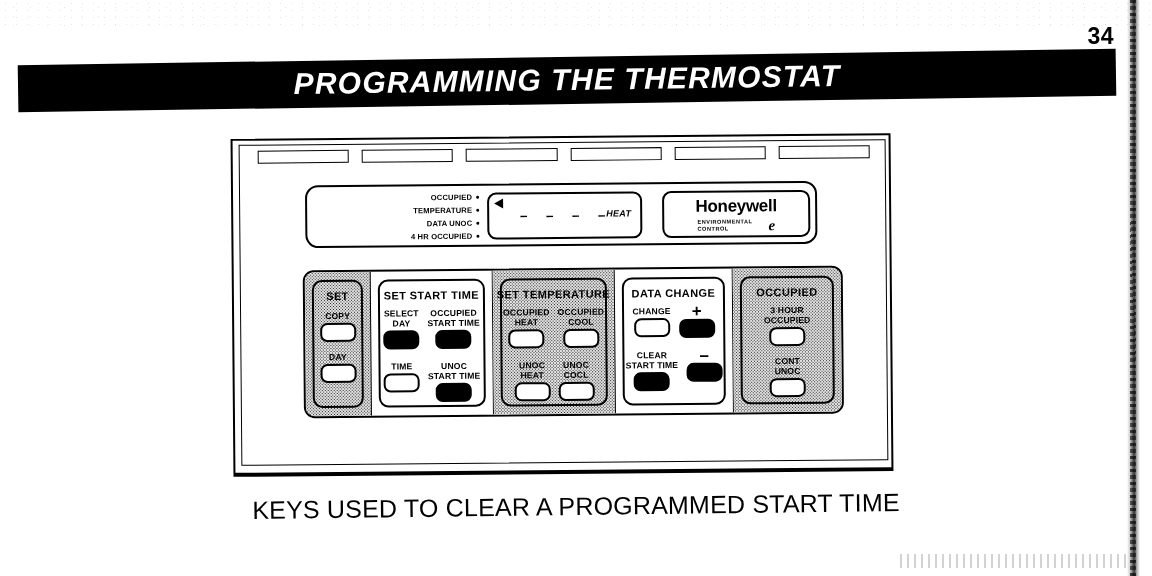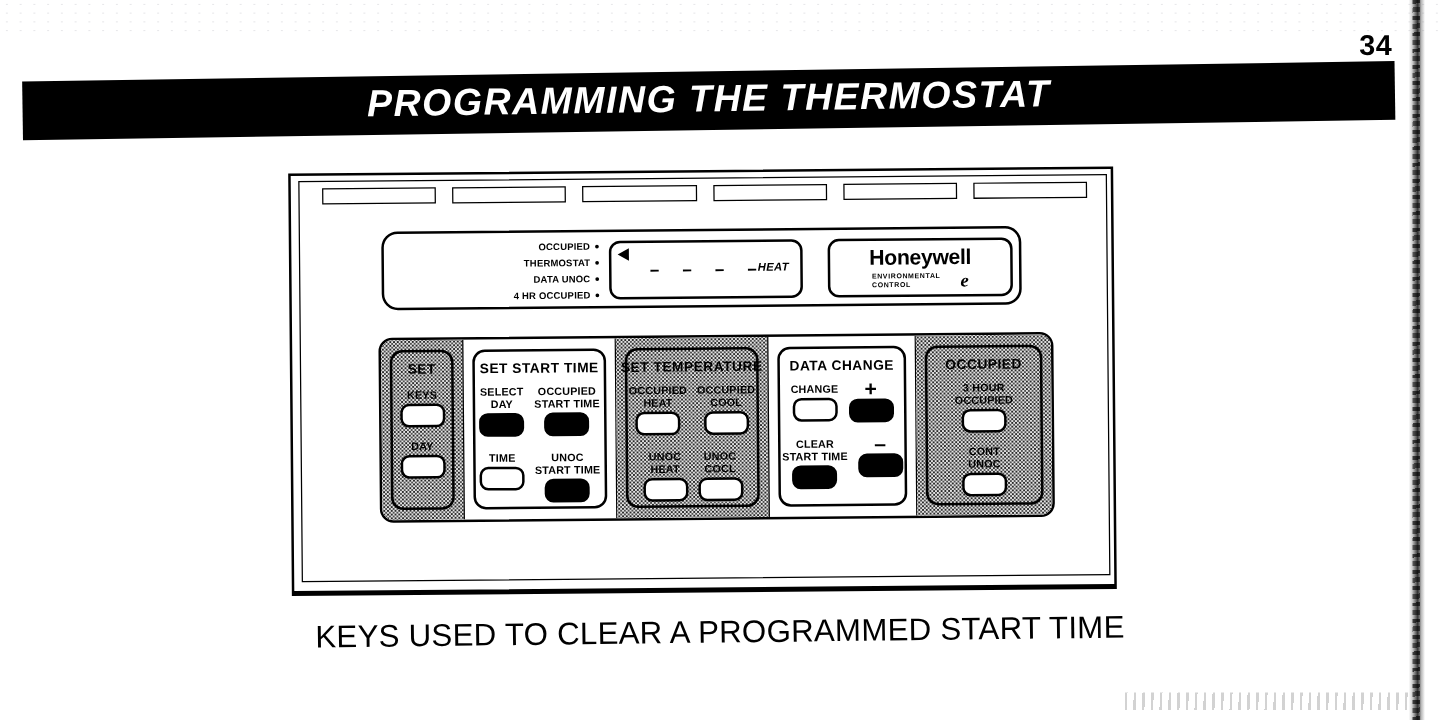--- a/index.html
+++ b/index.html
@@ -362,21 +362,21 @@
         <div class="vent-slot"></div>
       </div>
 
     <div id="display-panel">
 
       <div id="status-list">
         <div class="status-row">
           <span>OCCUPIED</span><span class="status-dot"></span>
         </div>
         <div class="status-row">
-          <span>THERMOSTAT</span><span class="status-dot"></span>
+          <span>TEMPERATURE</span><span class="status-dot"></span>
         </div>
         <div class="status-row">
           <span>DATA UNOC</span><span class="status-dot"></span>
         </div>
         <div class="status-row">
           <span>4 HR OCCUPIED</span><span class="status-dot"></span>
         </div>
       </div>
 
       <div id="lcd-window">
@@ -396,21 +396,21 @@
         </div>
       </div>
     </div>
 
     <div id="keypad">
         <div class="key-section shaded" id="section-set">
           <div class="section-inner"></div>
           <div class="section-title">SET</div>
           <div class="key-grid stack">
             <div class="key-col">
-              <div class="key-label">KEYS</div>
+              <div class="key-label">COPY</div>
               <div class="key-btn"></div>
             </div>
             <div class="key-col">
               <div class="key-label">DAY</div>
               <div class="key-btn"></div>
             </div>
           </div>
         </div>
         <div class="key-section" id="section-set-start">
           <div class="section-inner"></div>

